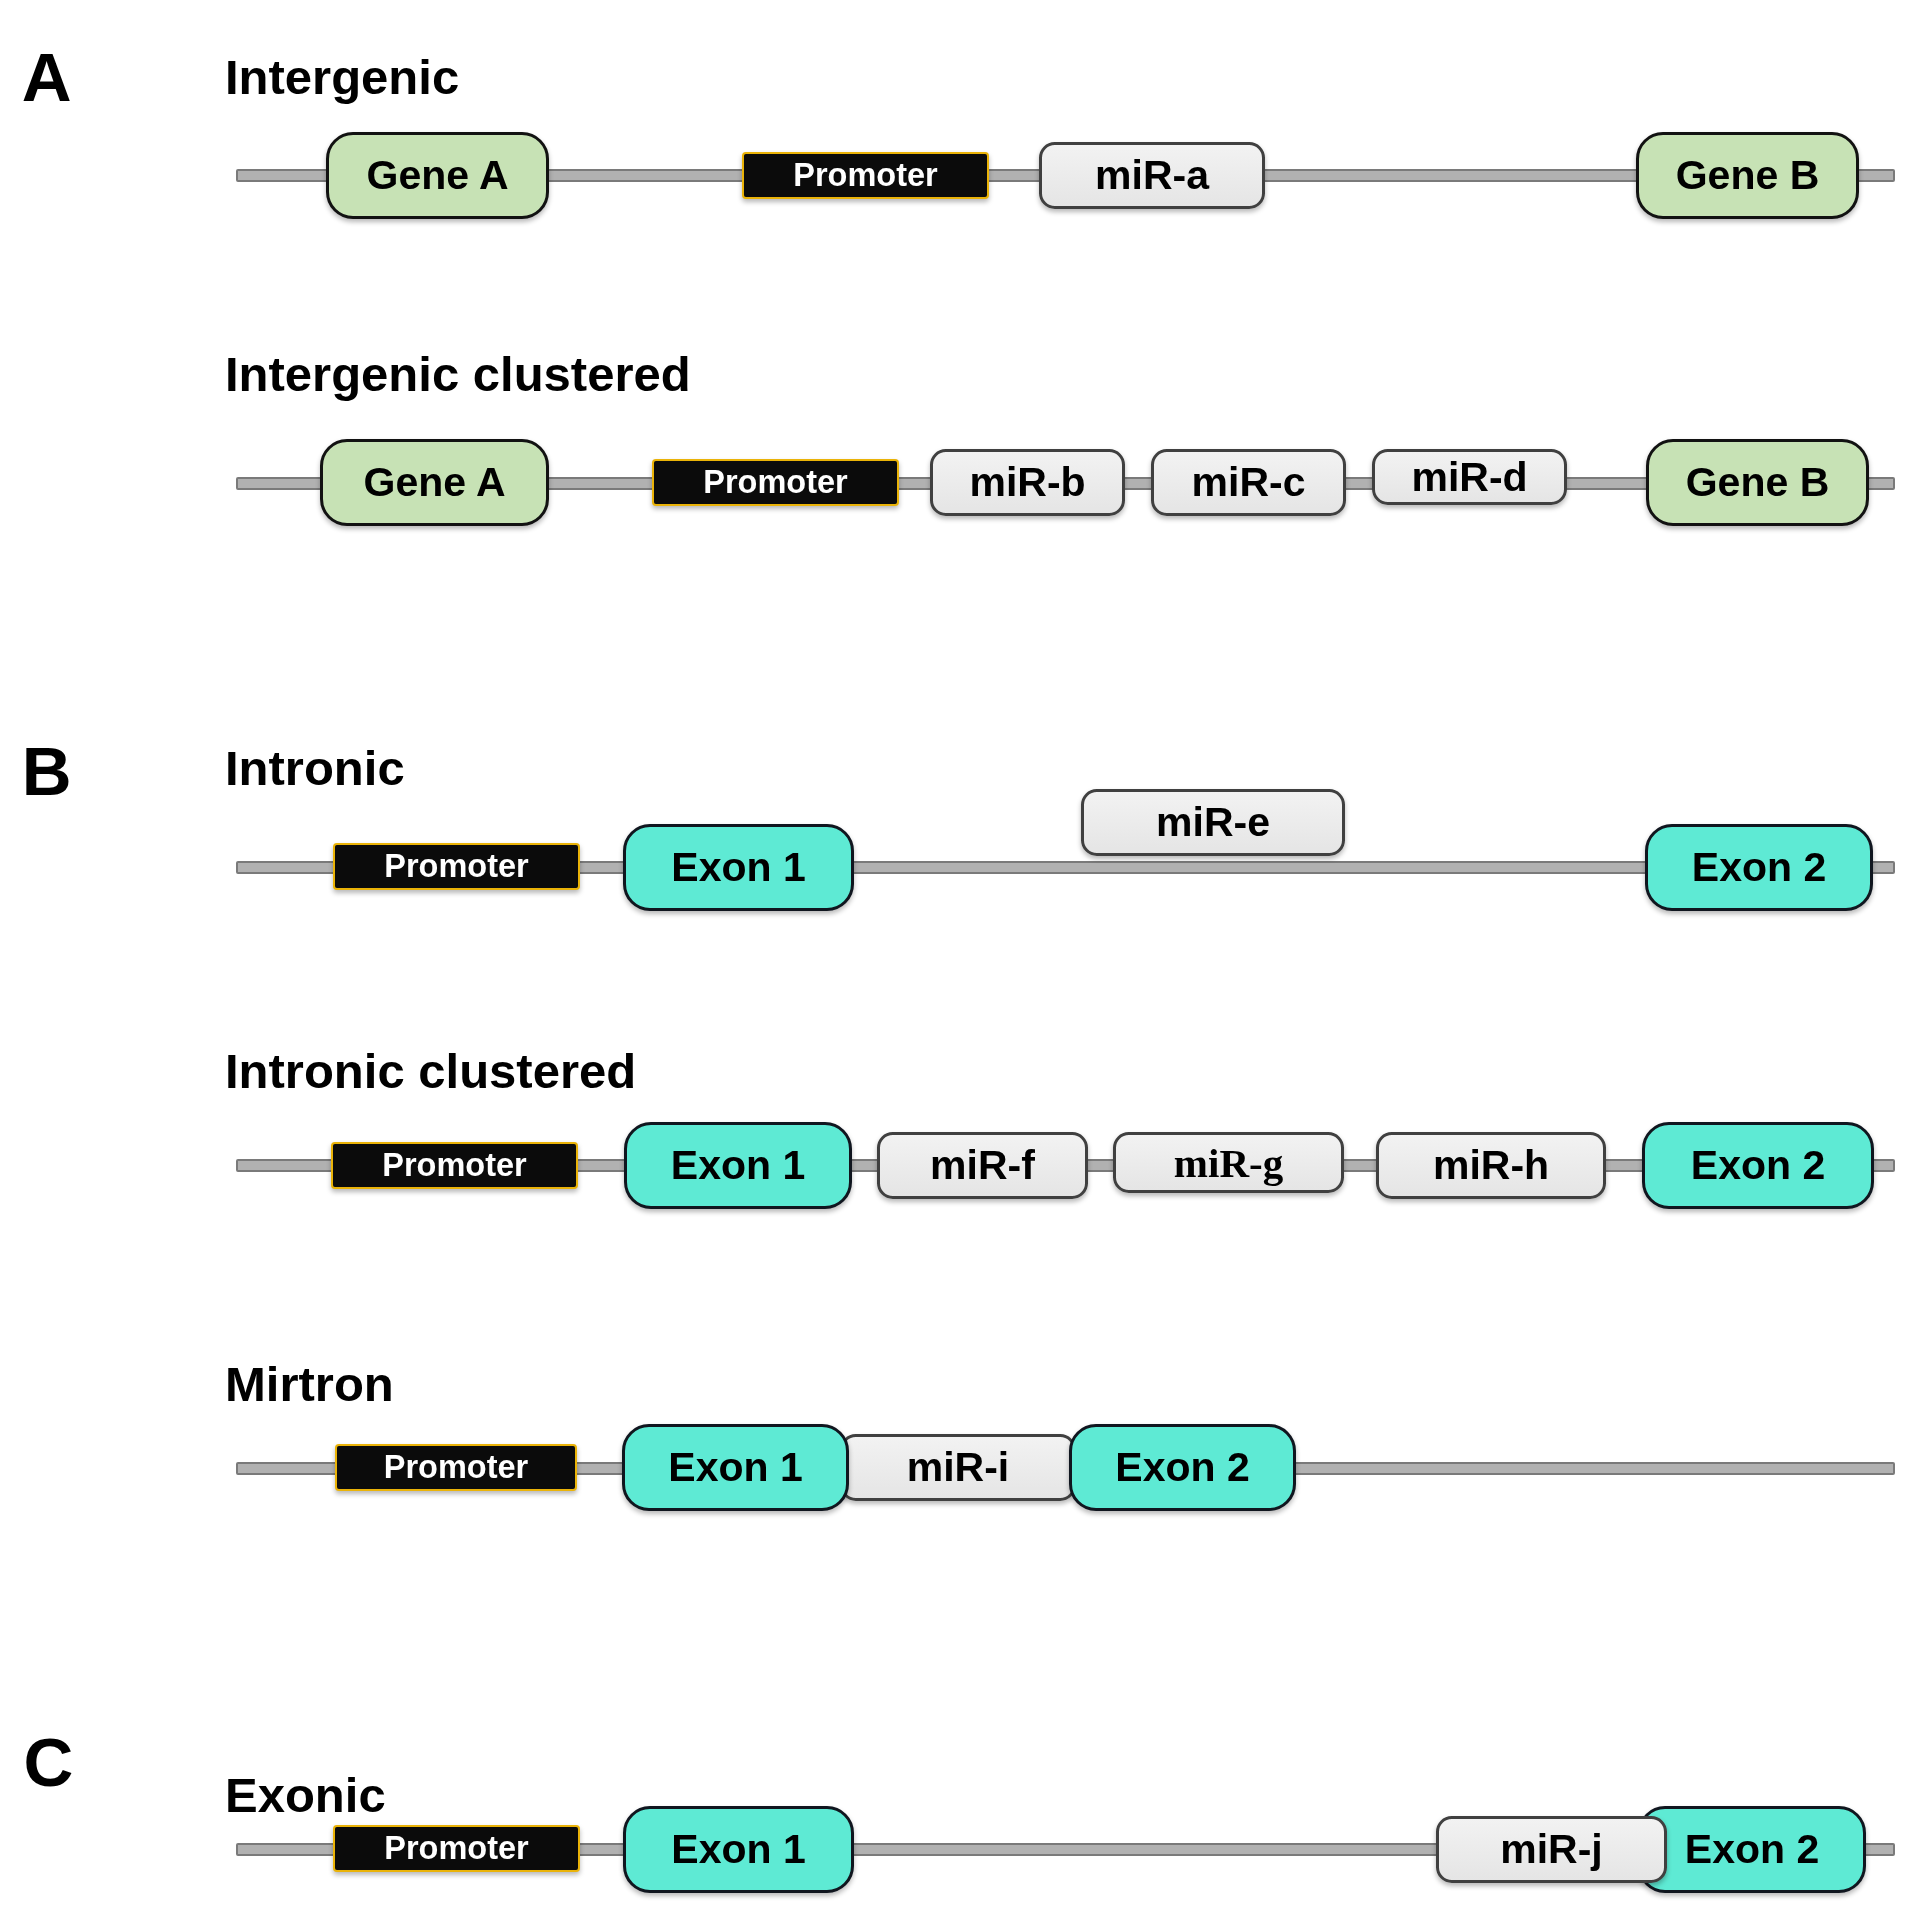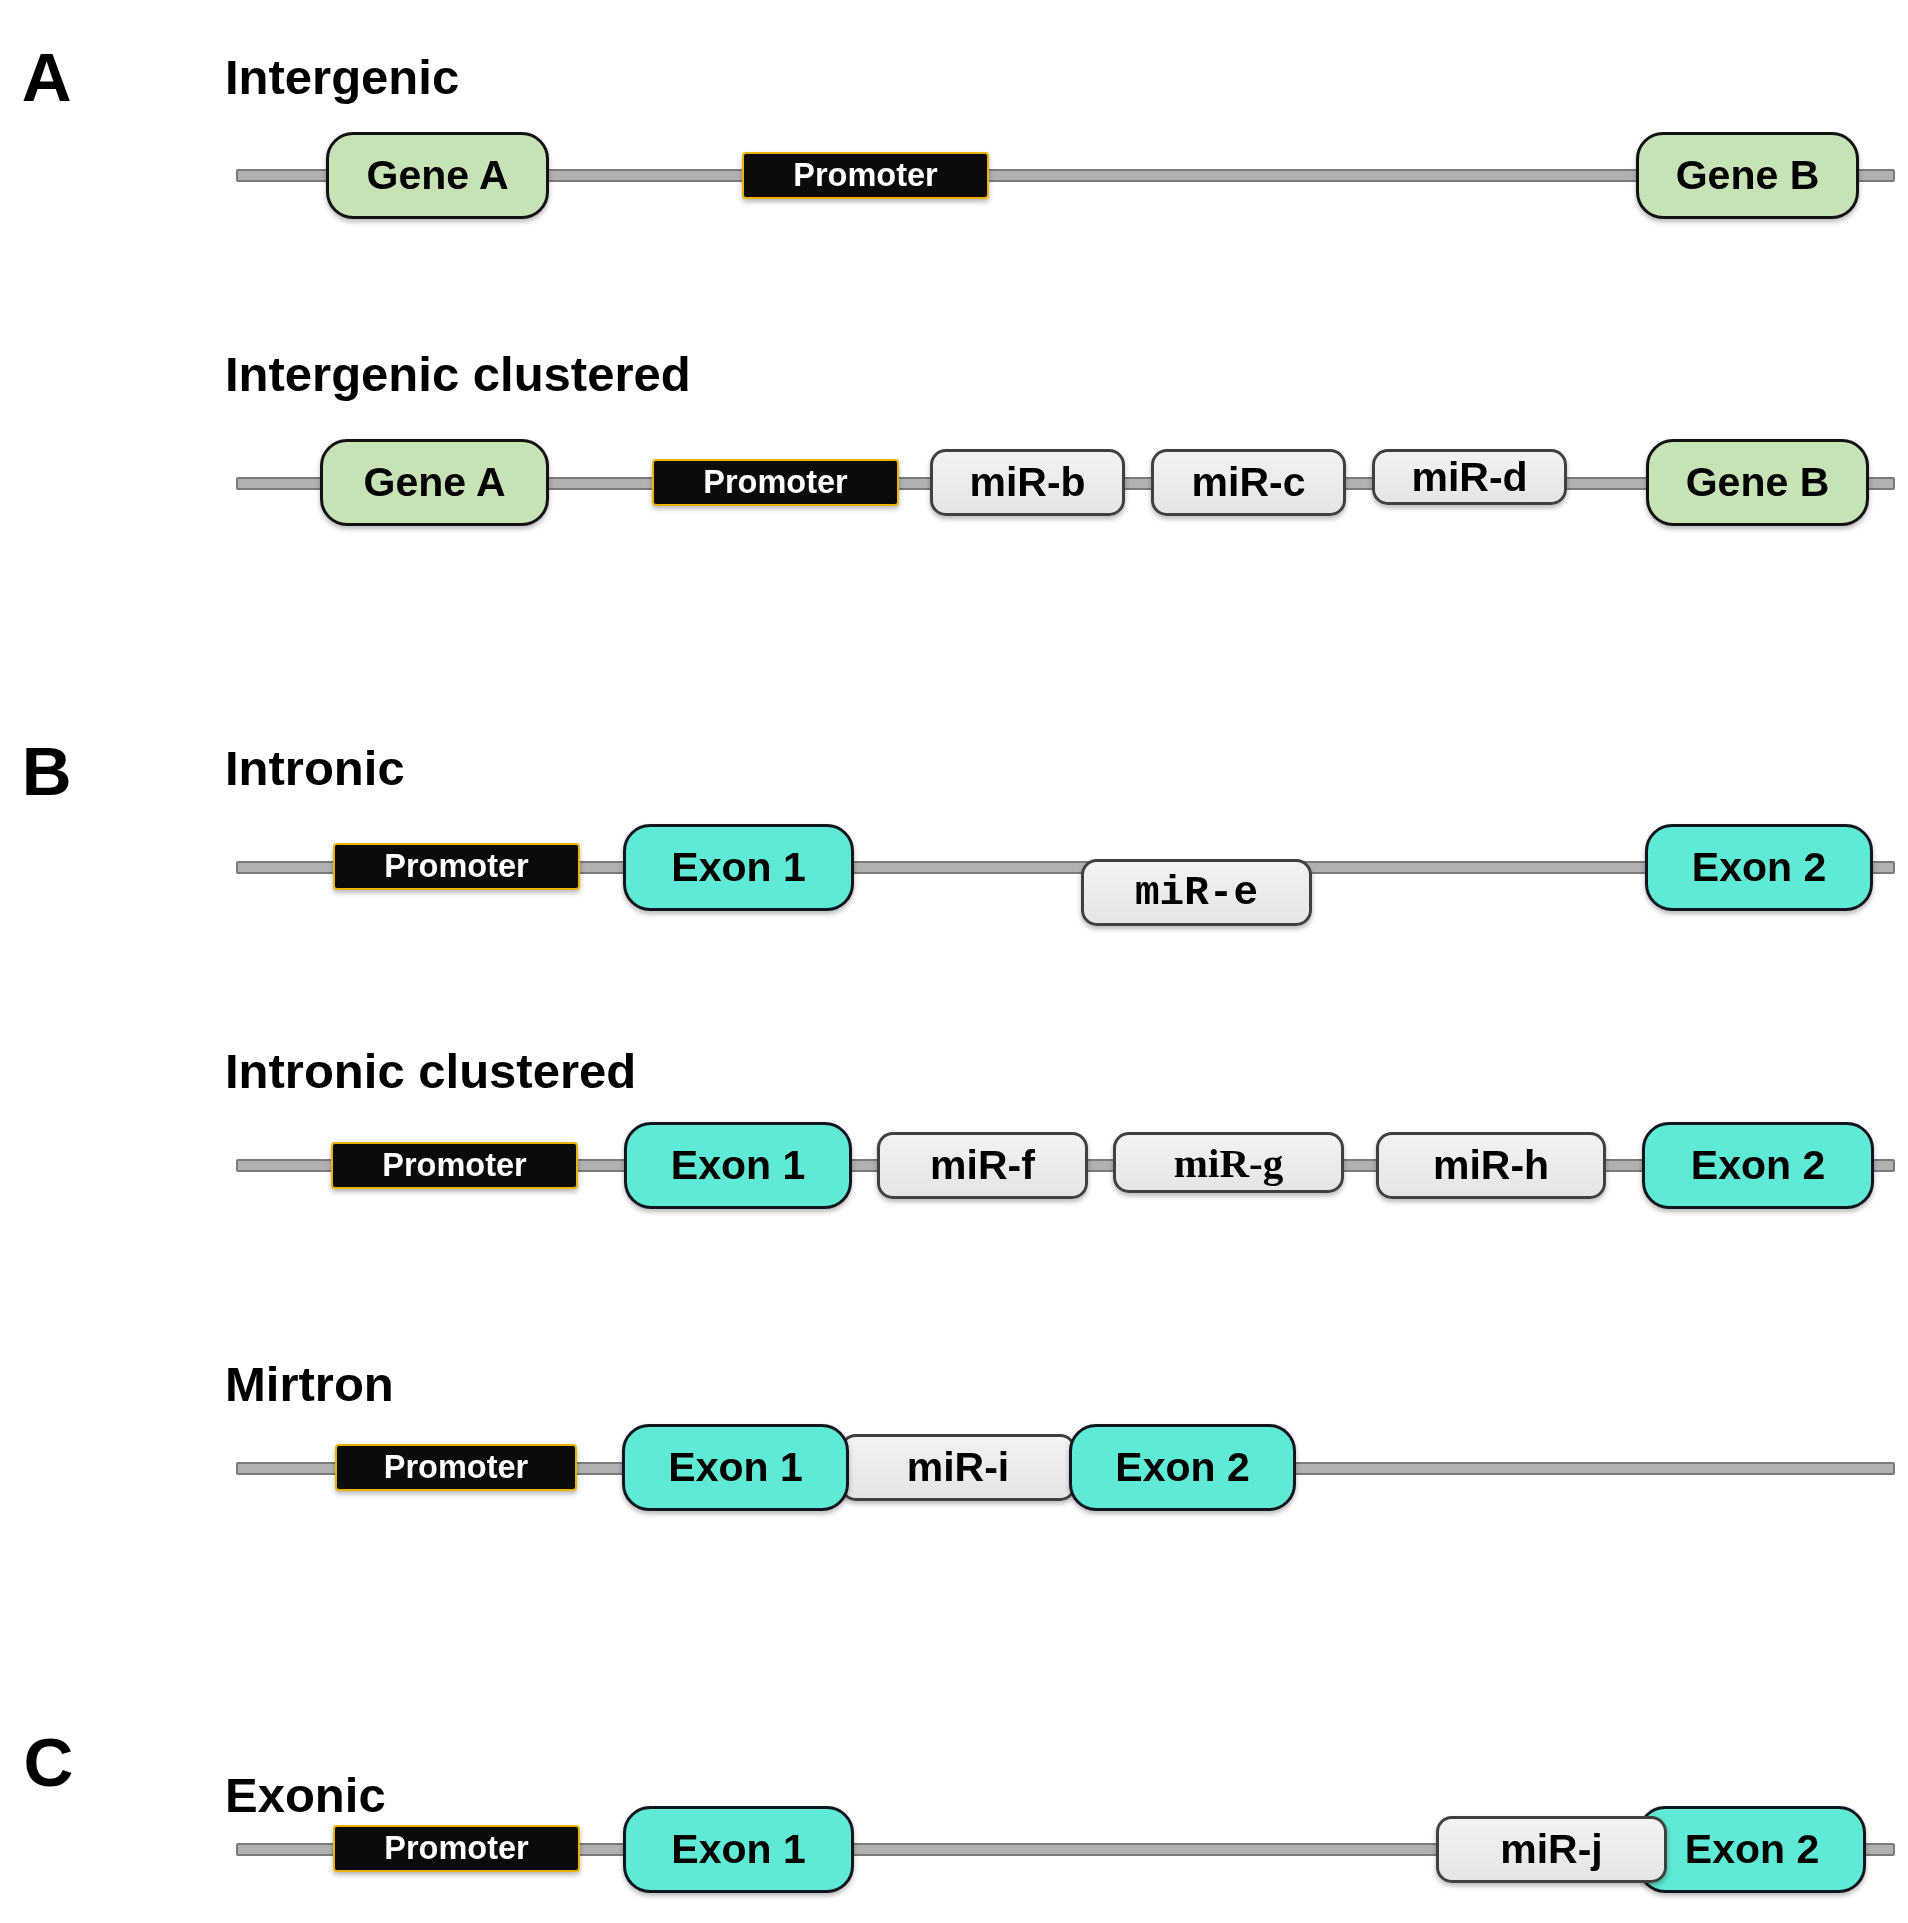--- a/index.html
+++ b/index.html
@@ -84,38 +84,39 @@
 <body>
 
 <div class="canvas">
 
   <div class="panel-letter" style="left:21.7px; top:43px;">A</div>
 
   <div class="row-title" style="top:53px;">Intergenic</div>
   <div class="gline" style="top:169px;"></div>
   <div class="box gene" style="left:326px; top:132px; width:223px; height:87px;">Gene A</div>
   <div class="box promoter" style="left:742px; top:152px; width:247px; height:47px;">Promoter</div>
+  <div class="box mirna" style="left:1039px; top:142px; width:226px; height:67px;">miR-a</div>
   <div class="box gene" style="left:1636px; top:132px; width:223px; height:87px;">Gene B</div>
 
   <div class="row-title" style="top:350px;">Intergenic clustered</div>
   <div class="gline" style="top:477px;"></div>
   <div class="box gene" style="left:320px; top:439px; width:229px; height:87px;">Gene A</div>
   <div class="box promoter" style="left:652px; top:459px; width:247px; height:47px;">Promoter</div>
   <div class="box mirna" style="left:930px; top:449px; width:195px; height:67px;">miR-b</div>
   <div class="box mirna" style="left:1151px; top:449px; width:195px; height:67px;">miR-c</div>
   <div class="box mirna" style="left:1372px; top:449px; width:195px; height:56px;">miR-d</div>
   <div class="box gene" style="left:1646px; top:439px; width:223px; height:87px;">Gene B</div>
 
   <div class="panel-letter" style="left:21.7px; top:737px;">B</div>
 
   <div class="row-title" style="top:744px;">Intronic</div>
   <div class="gline" style="top:861px;"></div>
   <div class="box promoter" style="left:333px; top:843px; width:247px; height:47px;">Promoter</div>
   <div class="box exon" style="left:623px; top:824px; width:231px; height:87px;">Exon 1</div>
-  <div class="box mirna" style="left:1081px; top:859px; width:231px; height:67px;font-family:Liberation Mono, monospace;">miR-e</div>
+  <div class="box mirna" style="left:1081px; top:789px; width:264px; height:67px;">miR-e</div>
   <div class="box exon" style="left:1645px; top:824px; width:228px; height:87px;">Exon 2</div>
 
   <div class="row-title" style="top:1047px;">Intronic clustered</div>
   <div class="gline" style="top:1159px;"></div>
   <div class="box promoter" style="left:331px; top:1142px; width:247px; height:47px;">Promoter</div>
   <div class="box exon" style="left:624px; top:1122px; width:228px; height:87px;">Exon 1</div>
   <div class="box mirna" style="left:877px; top:1132px; width:211px; height:67px;">miR-f</div>
   <div class="box mirna" style="left:1113px; top:1132px; width:231px; height:61px;font-family:Liberation Serif, serif;">miR-g</div>
   <div class="box mirna" style="left:1376px; top:1132px; width:230px; height:67px;">miR-h</div>
   <div class="box exon" style="left:1642px; top:1122px; width:232px; height:87px;">Exon 2</div>

